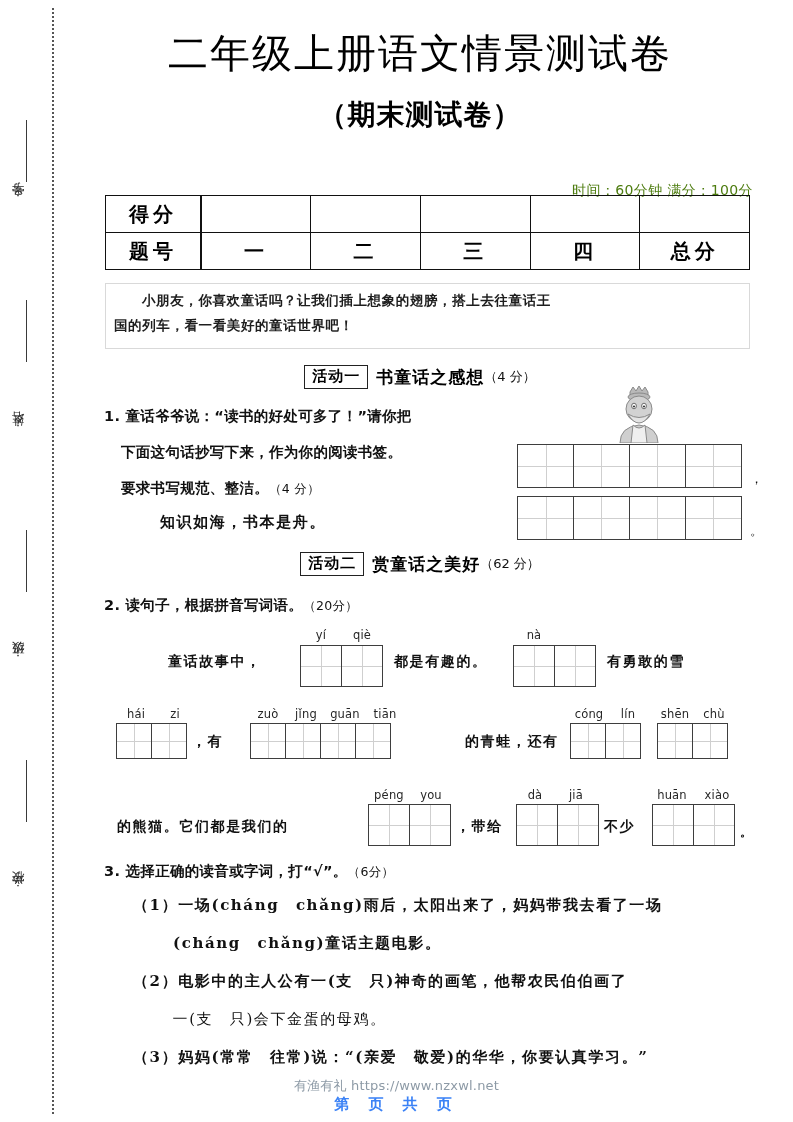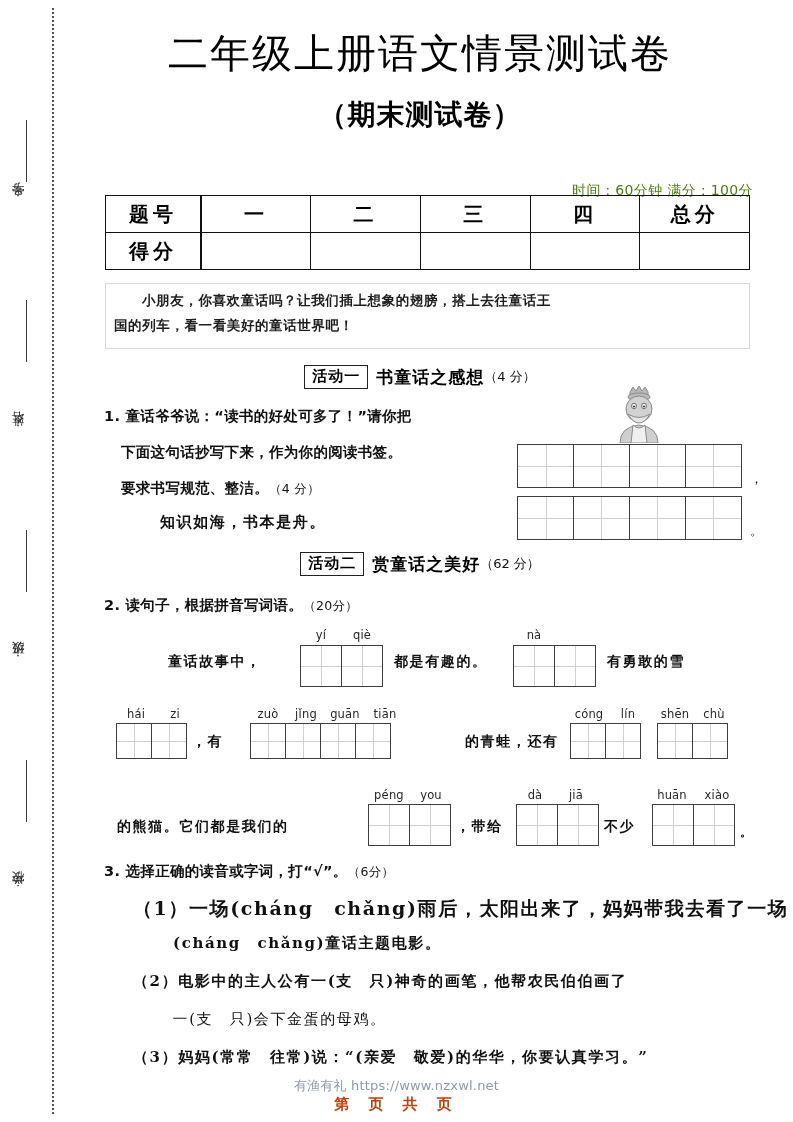--- a/index.html
+++ b/index.html
@@ -141,21 +141,21 @@
   
   .mascot{position:absolute;left:600px;top:385px;width:78px;height:58px;}
 
   
   .wm{
     position:absolute;left:0;top:1077px;width:793px;text-align:center;
     font-size:13px;color:#8d9aa6;letter-spacing:.2px;
   }
   .pg{
     position:absolute;left:0;top:1095px;width:793px;text-align:center;
-    font-size:15px;font-weight:bold;letter-spacing:7px;color:#c2410c;
+    font-size:15px;font-weight:bold;letter-spacing:7px;color:#3b82f6;
   }
 </style>
 </head>
 <body>
 
 <div class="page">
 
   <div class="margin-col">
     <div class="margin-dots"></div>
 
@@ -172,34 +172,34 @@
     <div class="m-label" style="top:880px;">学校：</div>
   </div>
 
   <div class="title">二年级上册语文情景测试卷</div>
   <div class="subtitle">（期末测试卷）</div>
   <div class="meta">时间：60分钟  满分：100分</div>
 
   <table class="score-table">
     <tbody>
         <tr>
+      <td class="lbl">得分</td>
+      <td></td>
+      <td></td>
+      <td></td>
+      <td></td>
+      <td></td>
+    </tr>
+    <tr>
       <td class="lbl">题号</td>
       <td>一</td>
       <td>二</td>
       <td>三</td>
       <td>四</td>
       <td>总分</td>
-    </tr>
-    <tr>
-      <td class="lbl">得分</td>
-      <td></td>
-      <td></td>
-      <td></td>
-      <td></td>
-      <td></td>
     </tr>
   </tbody>
     </table>
 
   <div class="intro">
     <p>小朋友，你喜欢童话吗？让我们插上想象的翅膀，搭上去往童话王</p>
     <p style="text-indent:0;">国的列车，看一看美好的童话世界吧！</p>
   </div>
 
   <div class="act-row" style="top:365px;">
@@ -318,21 +318,21 @@
   <div class="py" style="left:694px;top:788px;width:46px;">xiào</div>
   <div class="grid" style="left:652px;top:804px;">
     <div class="cell"></div>
     <div class="cell"></div>
   </div>
   <div class="inline hand" style="left:740px;top:824px;font-size:12px;">。</div>
 
   <div class="q" style="left:104px;top:862px;">
     <span>3. 选择正确的读音或字词，打“√”。</span><span class="qs">（6分）</span>
   </div>
-  <div class="q hand" style="left:133px;top:896px;font-size:19px;font-weight:bold;">（1）一场(cháng　chǎng)雨后，太阳出来了，妈妈带我去看了一场</div>
+  <div class="q hand" style="left:133px;top:896px;font-size:15px;font-weight:bold;">（1）一场(cháng　chǎng)雨后，太阳出来了，妈妈带我去看了一场</div>
   <div class="q hand" style="left:133px;top:934px;font-size:15px;font-weight:bold;">　　 (cháng　chǎng)童话主题电影。</div>
   <div class="q hand" style="left:133px;top:972px;font-size:15px;font-weight:bold;">（2）电影中的主人公有一(支　只)神奇的画笔，他帮农民伯伯画了</div>
   <div class="q hand" style="left:133px;top:1010px;font-size:15px;font-weight:normal;">　　 一(支　只)会下金蛋的母鸡。</div>
   <div class="q hand" style="left:133px;top:1048px;font-size:15px;font-weight:bold;">（3）妈妈(常常　往常)说：“(亲爱　敬爱)的华华，你要认真学习。”</div>
 
   <div class="wm">有渔有礼 https://www.nzxwl.net</div>
   <div class="pg">第 页 共 页</div>
 
 </div>
 

